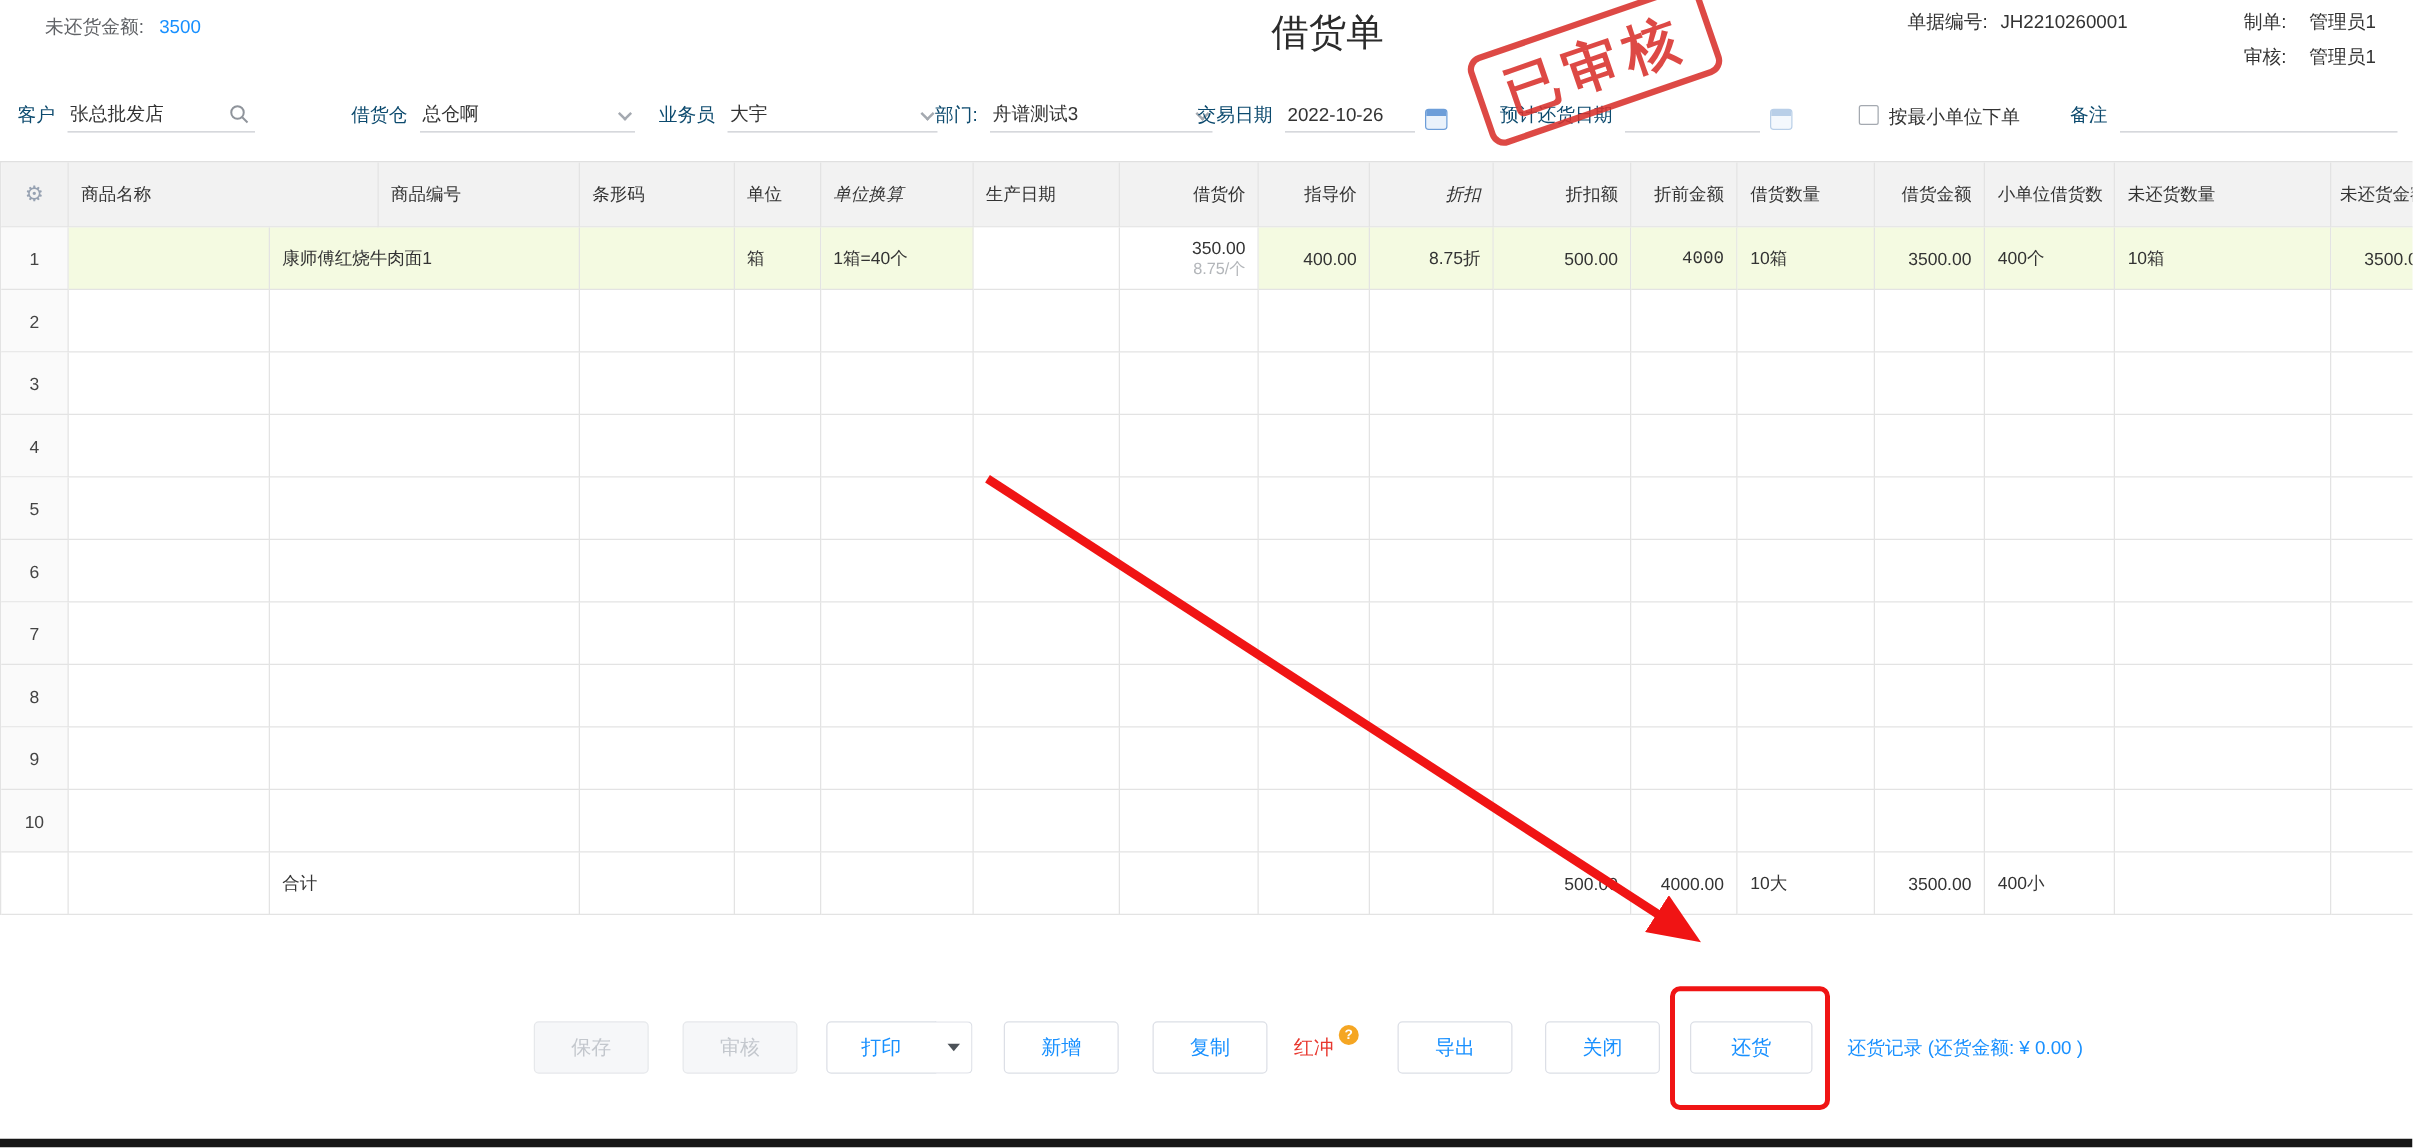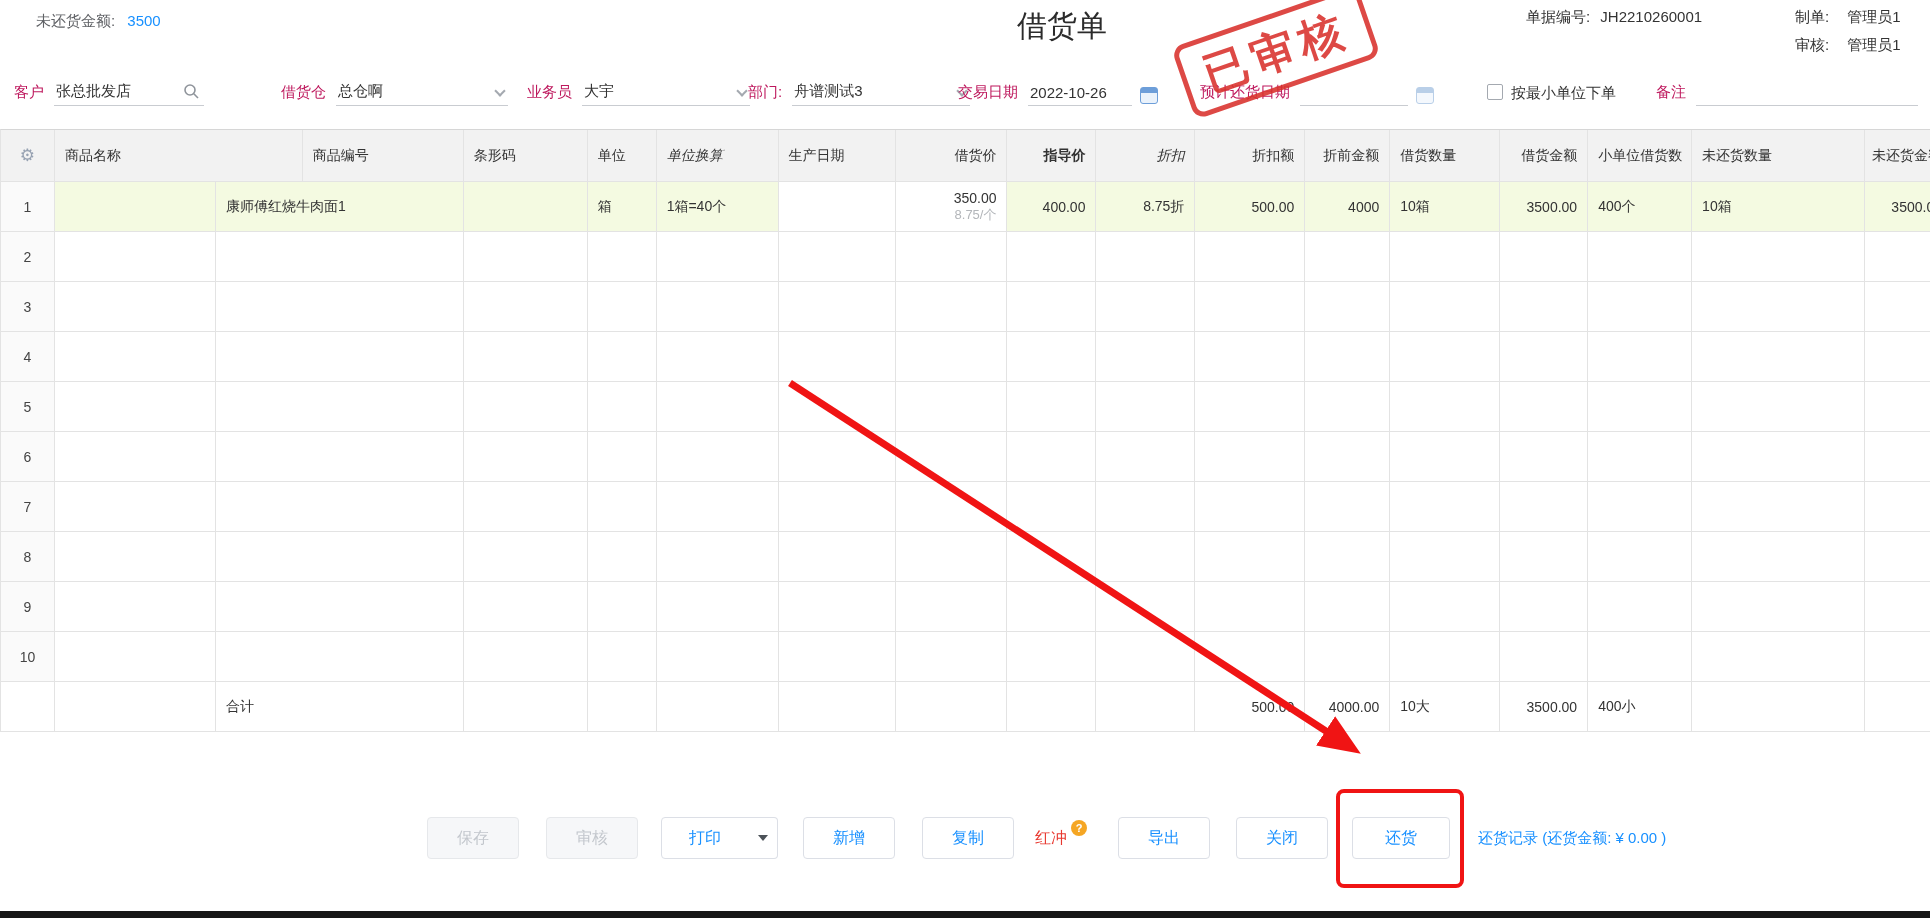--- a/index.html
+++ b/index.html
@@ -15,21 +15,21 @@
   .muted{color:#606266;}
   .blue{color:var(--accent);}
   .page-title{font-size:30px;font-weight:500;color:#2b2b2b;}
   .info-line{font-size:15px;white-space:nowrap;}
   
   .stamp{left:1178px;top:14px;width:196px;height:76px;border:5px solid var(--stamp-red);
          border-radius:12px;transform:rotate(-19deg);display:flex;align-items:center;justify-content:center;
          color:var(--stamp-red);font-size:44px;font-weight:bold;letter-spacing:6px;opacity:.88;z-index:30;}
   
   .field{position:absolute;top:76px;height:30px;display:flex;align-items:flex-end;font-size:15px;white-space:nowrap;}
-  .field .lbl{margin-right:10px;padding-bottom:4px;color:#be185d;}
+  .field .lbl{margin-right:10px;padding-bottom:4px;color:#0c4a6e;}
   .fval{display:flex;align-items:flex-end;border-bottom:1px solid #c9ccd1;padding:0 2px 4px 2px;color:#333;}
   .chev{width:8px;height:8px;border-right:2px solid #a4a9b0;border-bottom:2px solid #a4a9b0;
         transform:rotate(45deg);margin:0 2px 6px auto;}
   .cal{width:18px;height:17px;border-radius:3px;margin:0 0 2px 8px;border:1px solid #6d9ed9;
        background:linear-gradient(#6d9ed9 0 5px,#eaf2fb 5px);}
   .cal.light{border-color:#b9cfe8;background:linear-gradient(#b9cfe8 0 5px,#f4f8fd 5px);}
   .checkbox{width:16px;height:16px;border:1px solid #a4a9b0;border-radius:2px;background:#fff;margin:0 8px 2px 0;}
   
   #grid{position:absolute;left:0;top:129px;width:1953px;border-top:1px solid #d6d6d6;border-left:1px solid var(--grid-line);font-size:14px;}
   .tr{display:flex;height:50px;}
@@ -149,21 +149,21 @@
         <div class="td al-center th" style="width: 54px;">
           <span class="gear">⚙</span>
         </div>
         <div class="td al-left th" style="width: 248px;">商品名称</div>
         <div class="td al-left th" style="width: 161px;">商品编号</div>
         <div class="td al-left th" style="width: 124px;">条形码</div>
         <div class="td al-left th" style="width: 69px;">单位</div>
         <div class="td al-left th" style="width: 122px; font-style: italic;">单位换算</div>
         <div class="td al-left th" style="width: 117px;">生产日期</div>
         <div class="td al-right th" style="width: 112px;">借货价</div>
-        <div class="td al-right th" style="width: 89px; font-weight: bold;">指导价</div>
+        <div class="td al-right th" style="width: 89px;">指导价</div>
         <div class="td al-right th" style="width: 99px; font-style: italic;">折扣</div>
         <div class="td al-right th" style="width: 110px;">折扣额</div>
         <div class="td al-right th" style="width: 85px;">折前金额</div>
         <div class="td al-left th" style="width: 110px;">借货数量</div>
         <div class="td al-right th" style="width: 88px;">借货金额</div>
         <div class="td al-left th" style="width: 104px;">小单位借货数</div>
         <div class="td al-left th" style="width: 173px;">未还货数量</div>
         <div class="td al-right th" style="width: 88px;">未还货金额</div>
       </div>
       <div class="tr ">
@@ -174,21 +174,21 @@
         <div class="td al-left cell-green" style="width: 69px;">箱</div>
         <div class="td al-left cell-green" style="width: 122px;">1箱=40个</div>
         <div class="td al-left cell-white" style="width: 117px;"></div>
         <div class="td al-right cell-white two-line" style="width: 112px;">
           <div>350.00</div>
           <div class="sub">8.75/个</div>
         </div>
         <div class="td al-right cell-green" style="width: 89px;">400.00</div>
         <div class="td al-right cell-green" style="width: 99px;">8.75折</div>
         <div class="td al-right cell-green" style="width: 110px;">500.00</div>
-        <div class="td al-right cell-green" style="width: 85px;">4000</div>
+        <div class="td al-right cell-green" style="width: 85px; font-family: Liberation Mono, monospace;">4000</div>
         <div class="td al-left cell-green" style="width: 110px;">10箱</div>
         <div class="td al-right cell-green" style="width: 88px;">3500.00</div>
         <div class="td al-left cell-green" style="width: 104px;">400个</div>
         <div class="td al-left cell-green" style="width: 173px;">10箱</div>
         <div class="td al-right cell-green" style="width: 88px;">3500.00</div>
       </div>
       <div class="tr ">
         <div class="td al-center rownum" style="width: 54px;">2</div>
         <div class="td al-left" style="width: 161px;"></div>
         <div class="td al-left" style="width: 248px;"></div>

